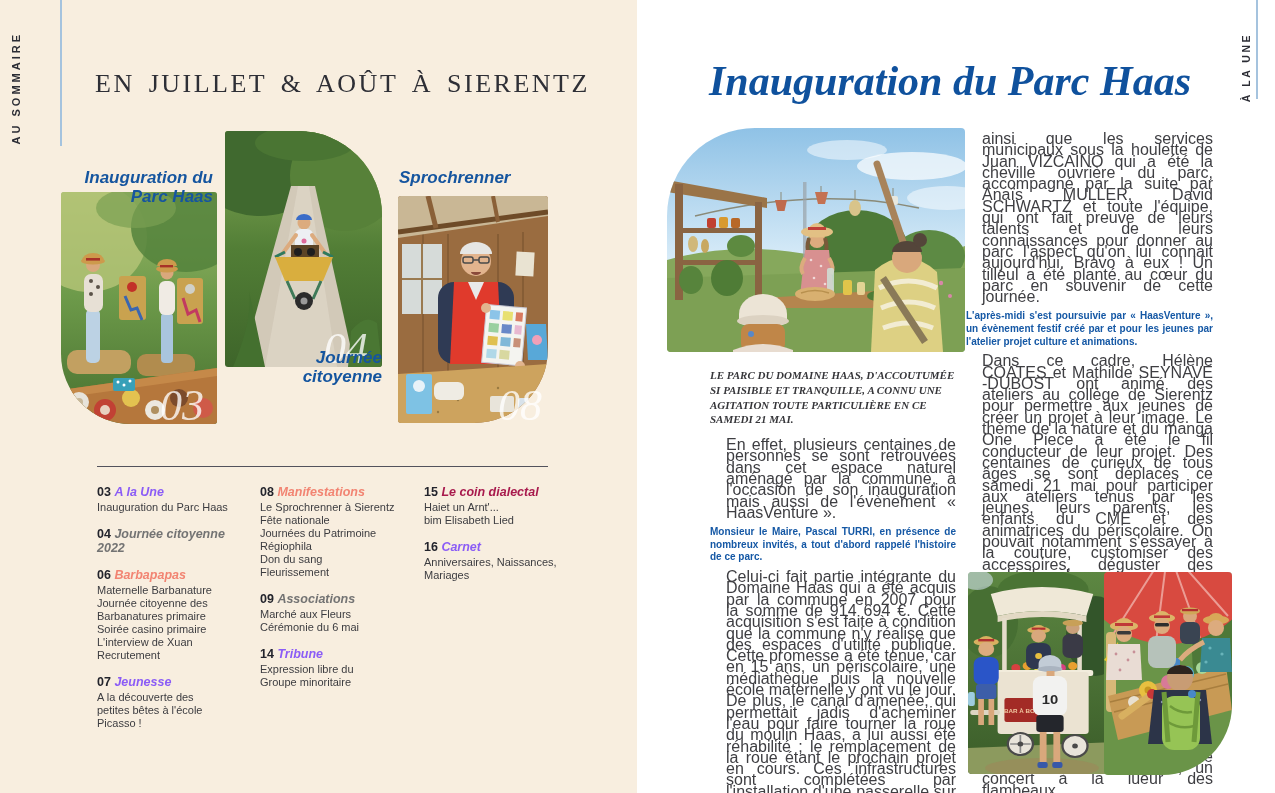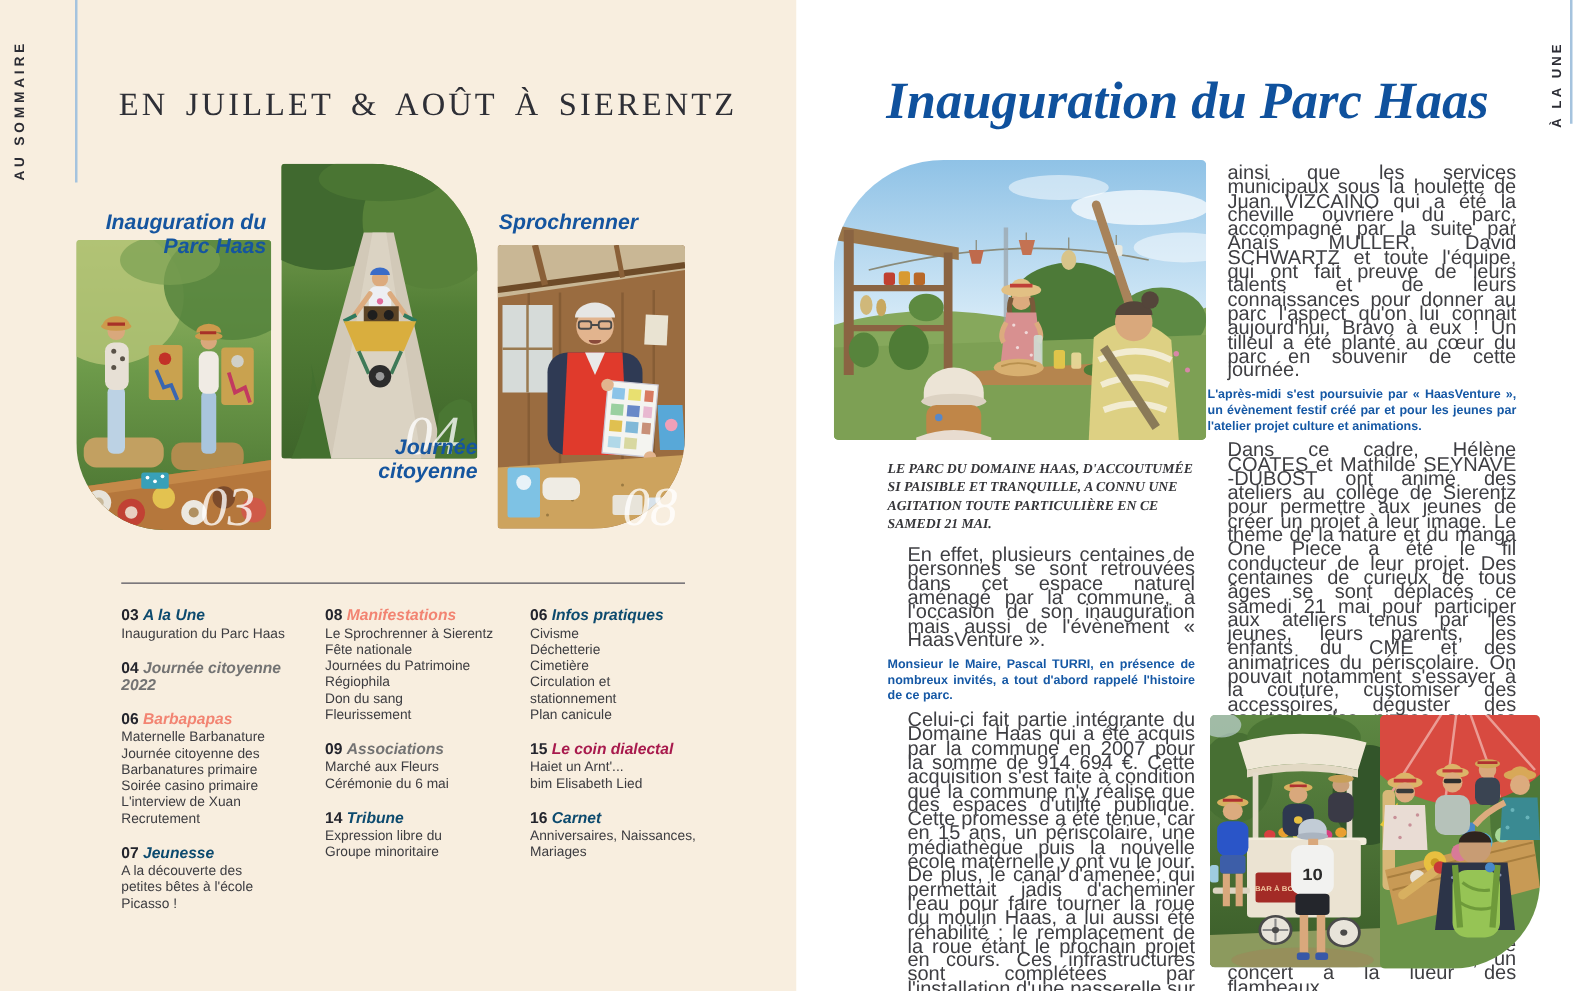--- a/index.html
+++ b/index.html
@@ -42,21 +42,21 @@
   #cap-2 { left:262px; top:348px; width:120px; text-align:right; }
   #cap-3 { left:399px; top:168px; width:180px; text-align:left;font-style:italic; }
 
   .toc-rule { position:absolute; left:97px; top:466px; width:451px; height:1px; background:#53525c; }
   .toc { position:absolute; left:97px; top:485px; width:475px; display:grid;
          grid-template-columns:163px 164px 148px; }
   .toc-entry { margin-bottom:13px; padding-right:14px; }
   .toc-head { font-size:12.5px; line-height:14px; }
   .toc-num { font-weight:700; color:#23242c; }
   .toc-cat { font-weight:700; font-style:italic; }
-  .cat-blue { color:#0c4a6e; } .cat-yellow { color:#737373; }
+  .cat-blue { color:#8b5cf6; } .cat-yellow { color:#737373; }
   .cat-coral { color:#f28472; } .cat-crimson { color:#a81a4d; }
   .toc-items { font-size:11px; line-height:13px; color:#3c3c40; white-space:pre-line; margin-top:2px; }
 
   .article-title { position:absolute; left:690px; top:57px; width:520px; text-align:center;
                    font-family:"Liberation Serif", serif; font-style:italic; font-weight:700;
                    font-size:42px; color:#0f519d; white-space:nowrap; }
 
   .col { position:absolute; }
   .col-mid { left:710px; top:368px; width:246px; }
   .col-right { left:966px; top:133px; width:247px; }
@@ -279,28 +279,20 @@
 Cérémonie du 6 mai</div>
       </div>
       <div class="toc-entry">
         <div class="toc-head"><span class="toc-num">14</span> <span class="toc-cat cat-blue">Tribune</span></div>
         <div class="toc-items">Expression libre du
 Groupe minoritaire</div>
       </div>
     </div>
     <div class="toc-col">
       <div class="toc-entry">
-        <div class="toc-head"><span class="toc-num">06</span> <span class="toc-cat cat-blue">Infos pratiques</span></div>
-        <div class="toc-items">Civisme
-Déchetterie
-Cimetière
-Circulation et stationnement
-Plan canicule</div>
-      </div>
-      <div class="toc-entry">
         <div class="toc-head"><span class="toc-num">15</span> <span class="toc-cat cat-crimson">Le coin dialectal</span></div>
         <div class="toc-items">Haiet un Arnt'...
 bim Elisabeth Lied</div>
       </div>
       <div class="toc-entry">
         <div class="toc-head"><span class="toc-num">16</span> <span class="toc-cat cat-blue">Carnet</span></div>
         <div class="toc-items">Anniversaires, Naissances,
 Mariages</div>
       </div>
     </div>

